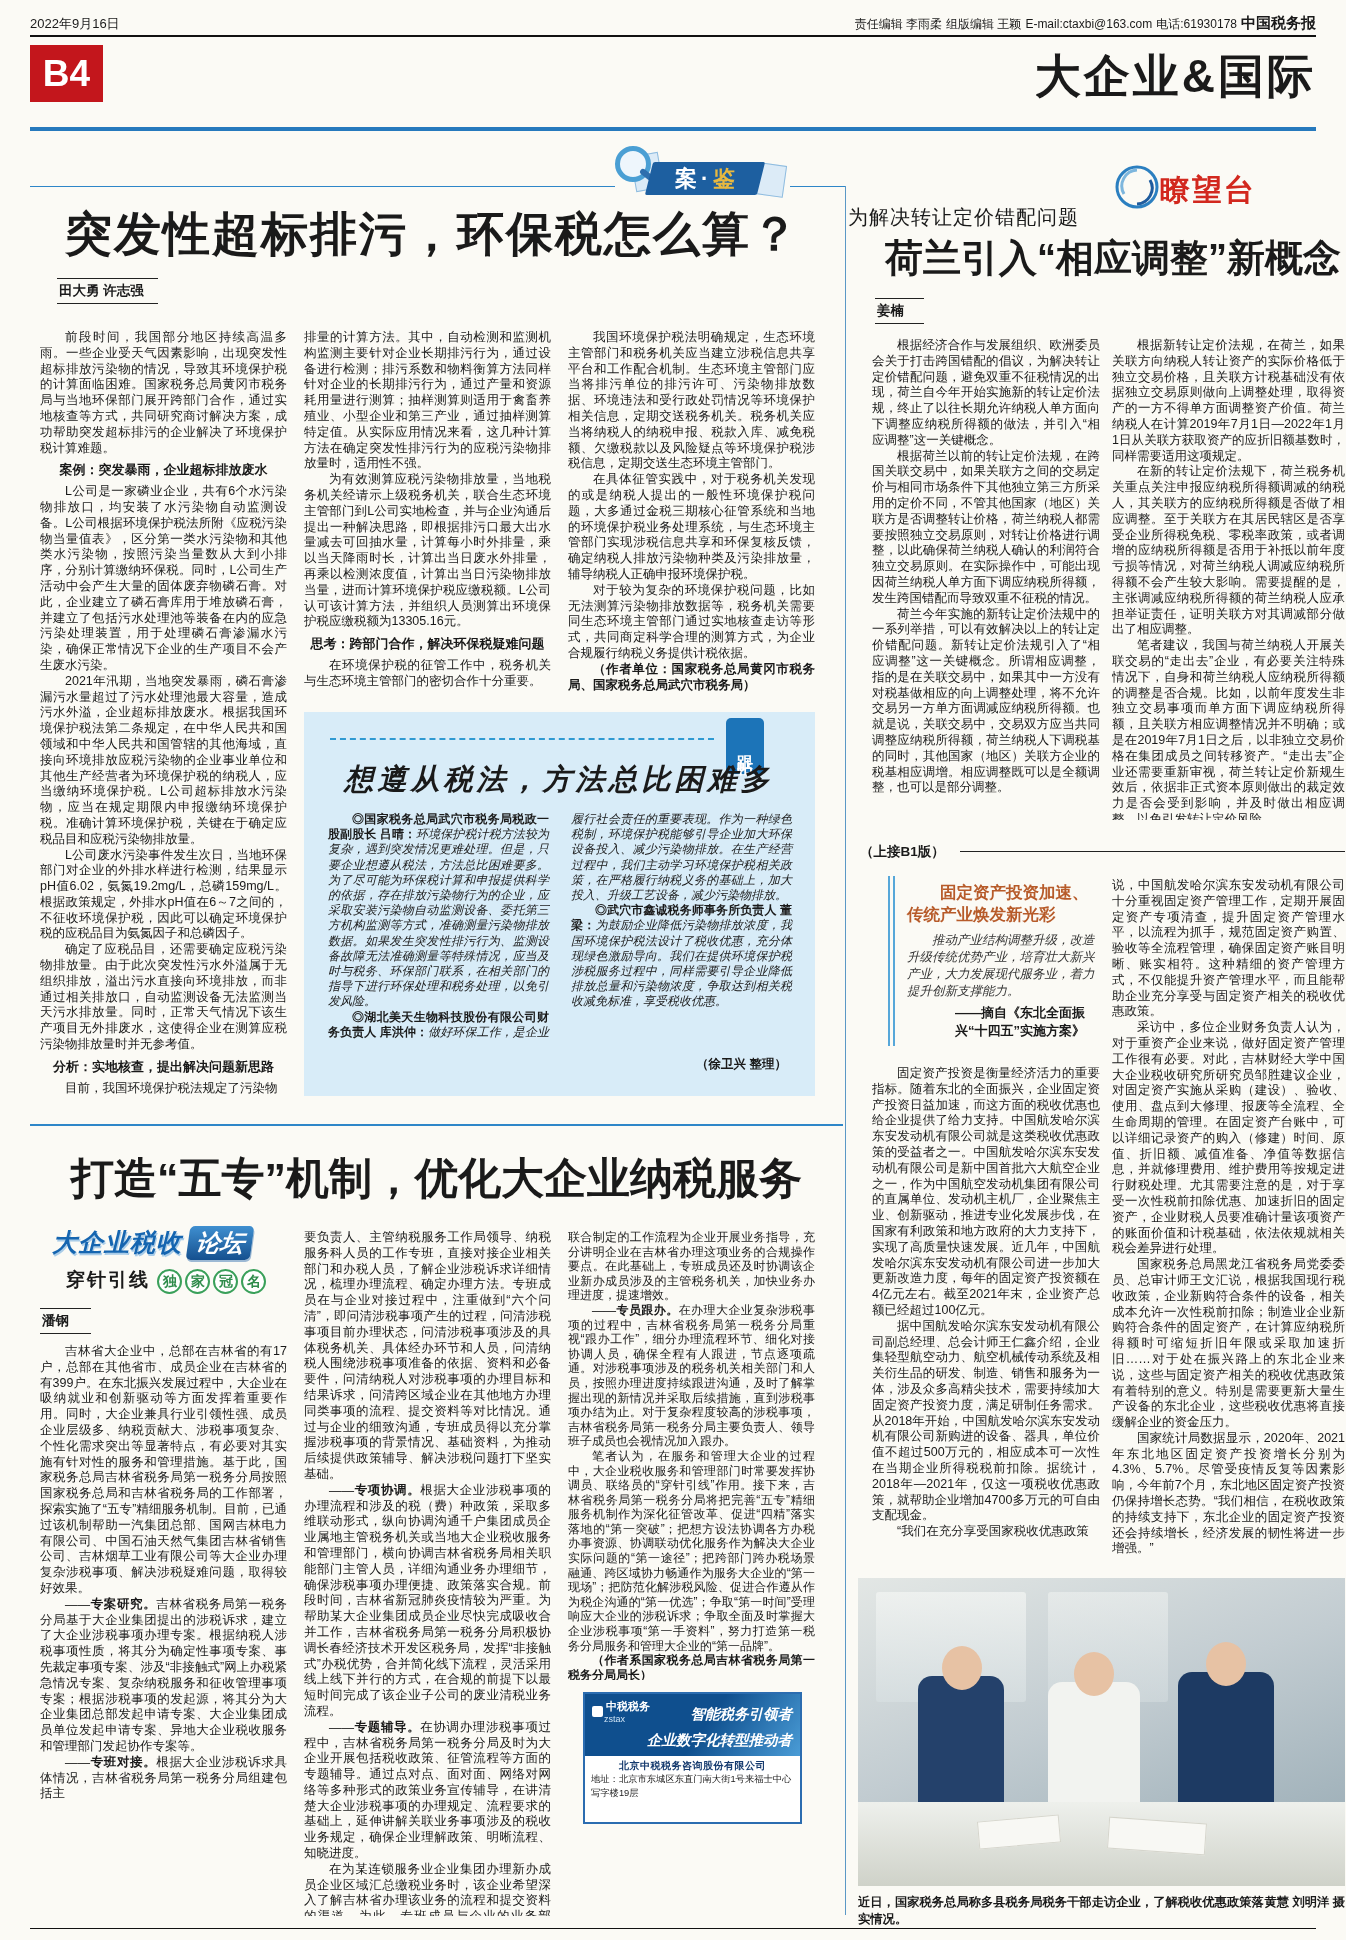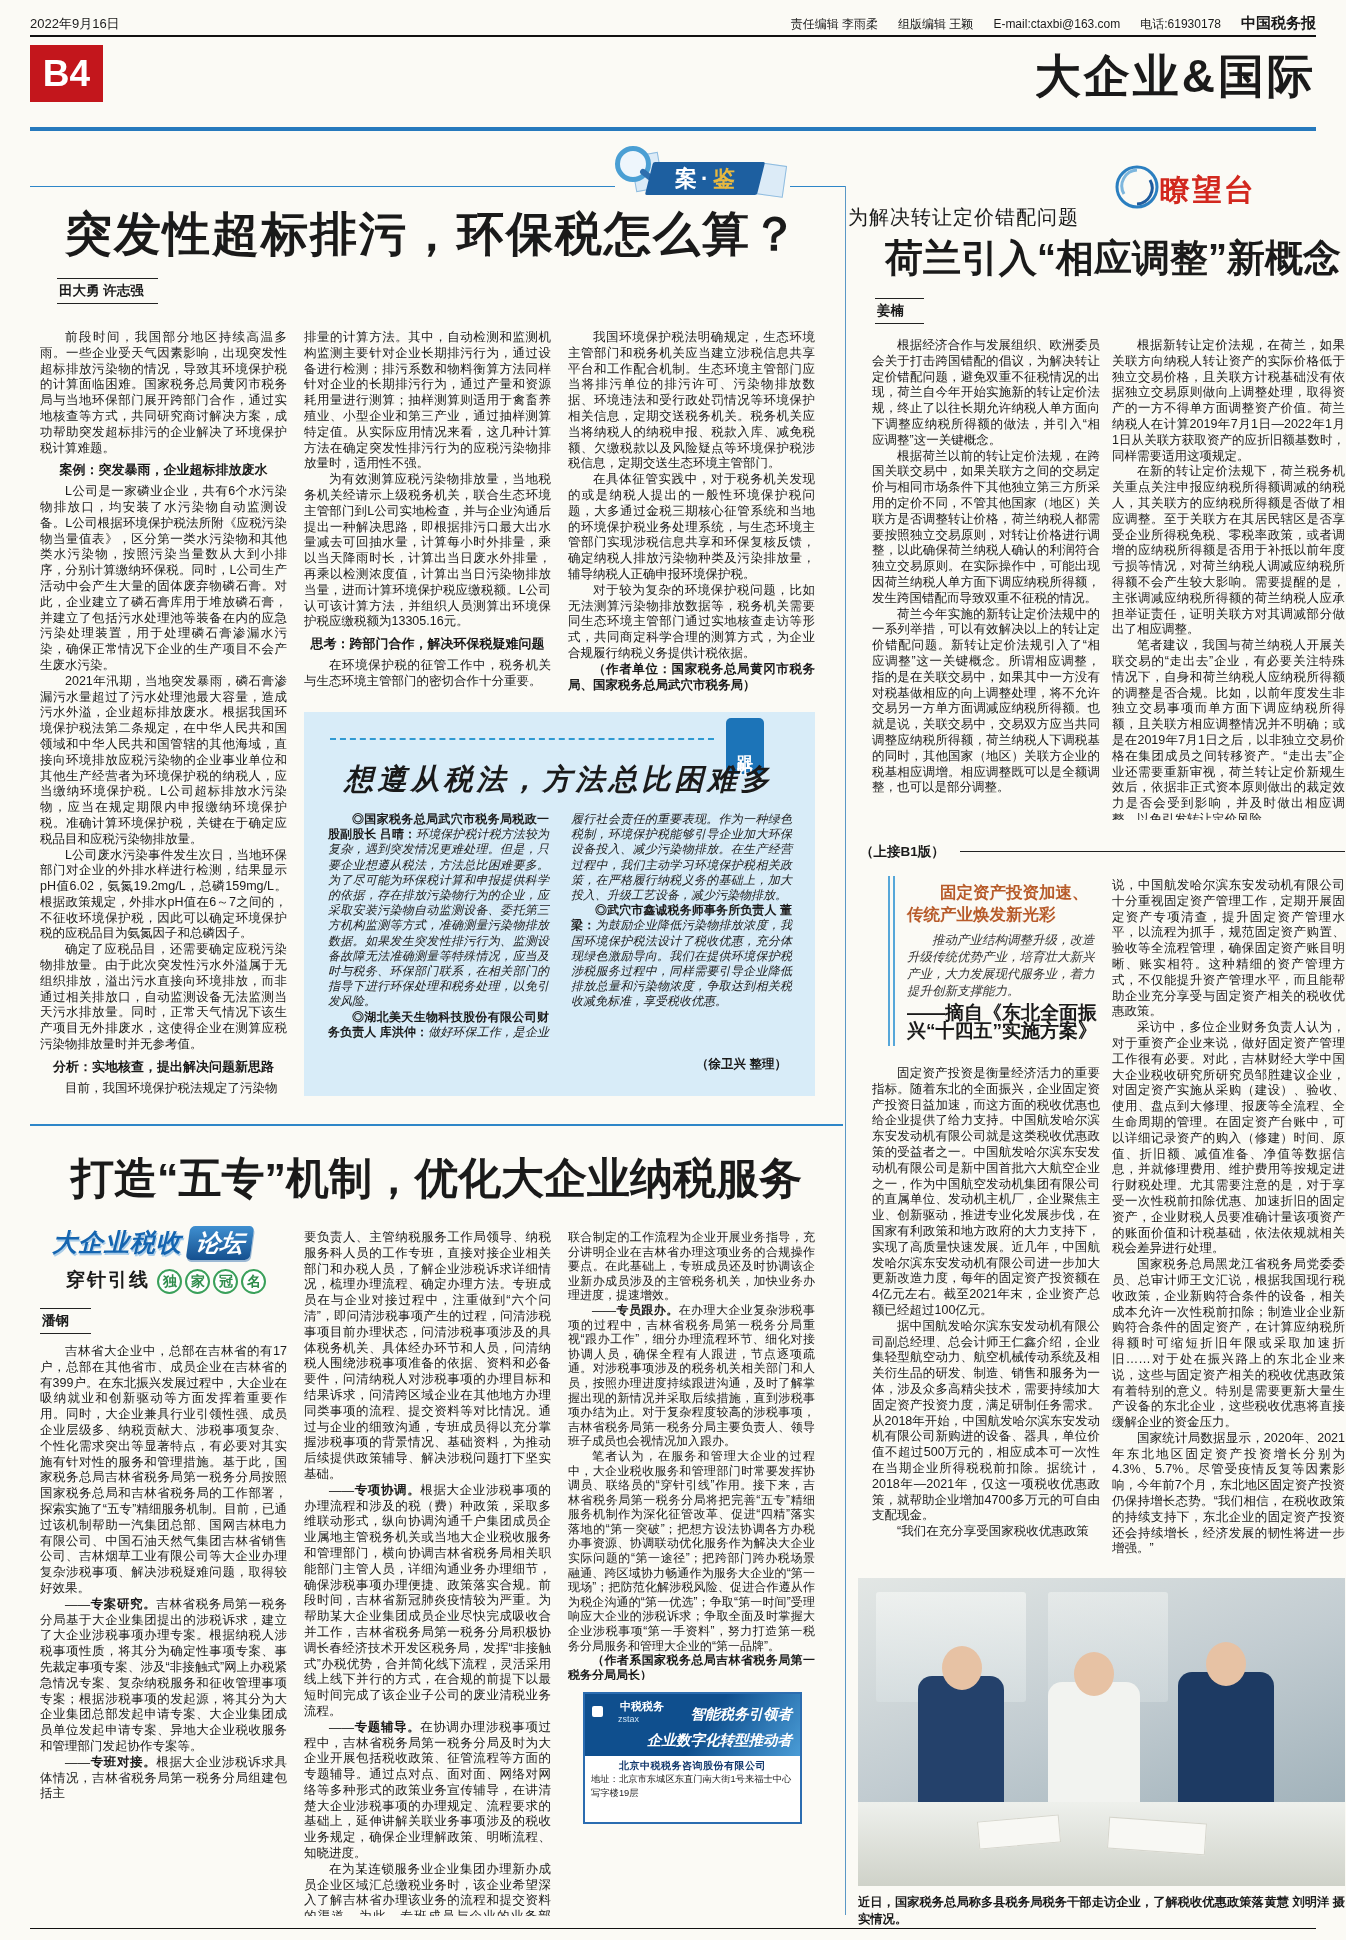--- a/index.html
+++ b/index.html
@@ -4,21 +4,21 @@
 <style>
   html,body{margin:0;padding:0;background:#e8e6e0;}
   .page{position:relative;width:1346px;height:1940px;margin:0 auto;background:#fbfaf5;
         font-family:"Liberation Sans",sans-serif;color:#1a1a1a;overflow:hidden;}
   .abs{position:absolute;}
   .rule{background:#111;}
   .rule-blue{background:#2679bd;}
   .vrule{background:#5b98c6;width:1px;}
   
   .mh-date{font-size:13px;}
-  .mh-right{font-size:12px;display:flex;gap:20px;align-items:baseline;}
+  .mh-right{font-size:12px;display:flex;gap:4px;align-items:baseline;}
   .mh-paper{font-weight:bold;font-size:15px;}
   .pageno{background:#c3161c;color:#fff;font-weight:bold;font-size:37px;text-align:center;line-height:57px;font-family:"Liberation Sans",sans-serif;}
   .section{font-size:46px;font-weight:bold;letter-spacing:3px;text-align:right;font-family:"Liberation Sans",sans-serif;}
   
   .lead-title{font-family:"Liberation Serif",serif;font-weight:bold;font-size:47px;letter-spacing:2px;text-align:center;white-space:nowrap;}
   .hl-sans{font-weight:bold;font-family:"Liberation Sans",sans-serif;}
   .kicker{font-size:20px;letter-spacing:1px;}
   .byline{display:inline-block;border-top:1.5px solid #222;border-bottom:1.5px solid #222;padding:3px 14px 3px 2px;font-weight:bold;font-size:13.5px;}
   .byline.simple{border-top:1.5px solid #222;}
   
@@ -37,33 +37,33 @@
   .fu-entries{column-count:2;column-gap:22px;font-family:"Liberation Serif",serif;font-style:italic;
               font-size:12px;line-height:15.2px;text-align:justify;}
   .fu-entries .para b{font-style:normal;font-family:"Liberation Sans",sans-serif;}
   .fu-credit{font-weight:bold;font-size:12.5px;text-align:right;}
   
   .lo-text{color:#d2281e;font-weight:bold;font-size:30px;letter-spacing:2px;}
   
   .cbox{border-left:7px double #56a7d9;padding:6px 4px 6px 12px;}
   .cbox-title{color:#b75b2a;font-weight:bold;font-size:16.5px;line-height:22px;font-family:"Liberation Serif",serif;text-indent:2em;}
   .cbox-quote{font-family:"Liberation Serif",serif;font-style:italic;font-size:12.5px;line-height:17px;text-indent:2em;margin-top:6px;color:#333;}
-  .cbox-src{font-weight:bold;font-size:19px;line-height:18px;margin-top:4px;}
+  .cbox-src{font-weight:bold;font-size:13px;line-height:18px;margin-top:4px;margin-left:48px;}
   .jump{font-weight:bold;font-size:13.5px;}
   
   .fl-1{font-style:italic;font-weight:bold;font-size:25px;color:#1565b0;text-shadow:1px 2px 0 #a9cce8;letter-spacing:1px;}
   .fl-2{display:inline-block;background:linear-gradient(180deg,#3f8fd0,#15508f);color:#fff;font-style:italic;font-weight:bold;
         font-size:24px;padding:1px 8px;border-radius:5px;transform:skewX(-8deg);margin-left:6px;box-shadow:1px 2px 0 #9db9d4;}
   .fl-3{font-family:"Liberation Serif",serif;font-weight:bold;font-size:19px;letter-spacing:2px;}
   .chip{display:inline-block;width:21px;height:21px;border:2px solid #3aa05a;border-radius:50%;color:#2e8b4a;
         font-weight:bold;font-size:14px;line-height:21px;text-align:center;margin-left:3px;background:#fff;}
   
   .ad{border:2px solid #2b6cb0;background:#fff;overflow:hidden;}
   .ad-band{background:linear-gradient(125deg,#0f4f8e 55%,#4a9cd6);position:relative;height:62px;}
-  .ad-brandrow{position:absolute;left:7px;top:5px;display:flex;align-items:center;gap:17px;}
+  .ad-brandrow{position:absolute;left:7px;top:5px;display:flex;align-items:center;gap:3px;}
   .ad-sq{width:11px;height:11px;background:#fff;border-radius:2px;}
   .ad-brand{color:#fff;font-size:11px;font-weight:bold;}
   .ad-en{color:#cfe4f5;font-size:9px;margin-left:-2px;}
   .ad-slogan{color:#fff;font-family:"Liberation Serif",serif;font-style:italic;font-weight:bold;text-align:right;
              font-size:14.5px;line-height:17px;padding-right:6px;}
   .ad-co{color:#153a6e;font-weight:bold;font-size:10px;text-align:center;margin-top:3px;letter-spacing:0.5px;}
   .ad-line{font-size:9.3px;text-align:left;padding:0 6px;line-height:13.5px;color:#222;}
   
   .photo{background:linear-gradient(160deg,#e3e7e5 0%,#c2ccd1 45%,#93a7b1 100%);position:relative;overflow:hidden;}
   .ph-window{position:absolute;left:18px;top:14px;width:150px;height:110px;background:linear-gradient(180deg,#f4f6f4,#d8e0e2);opacity:.7;border-radius:3px;}

